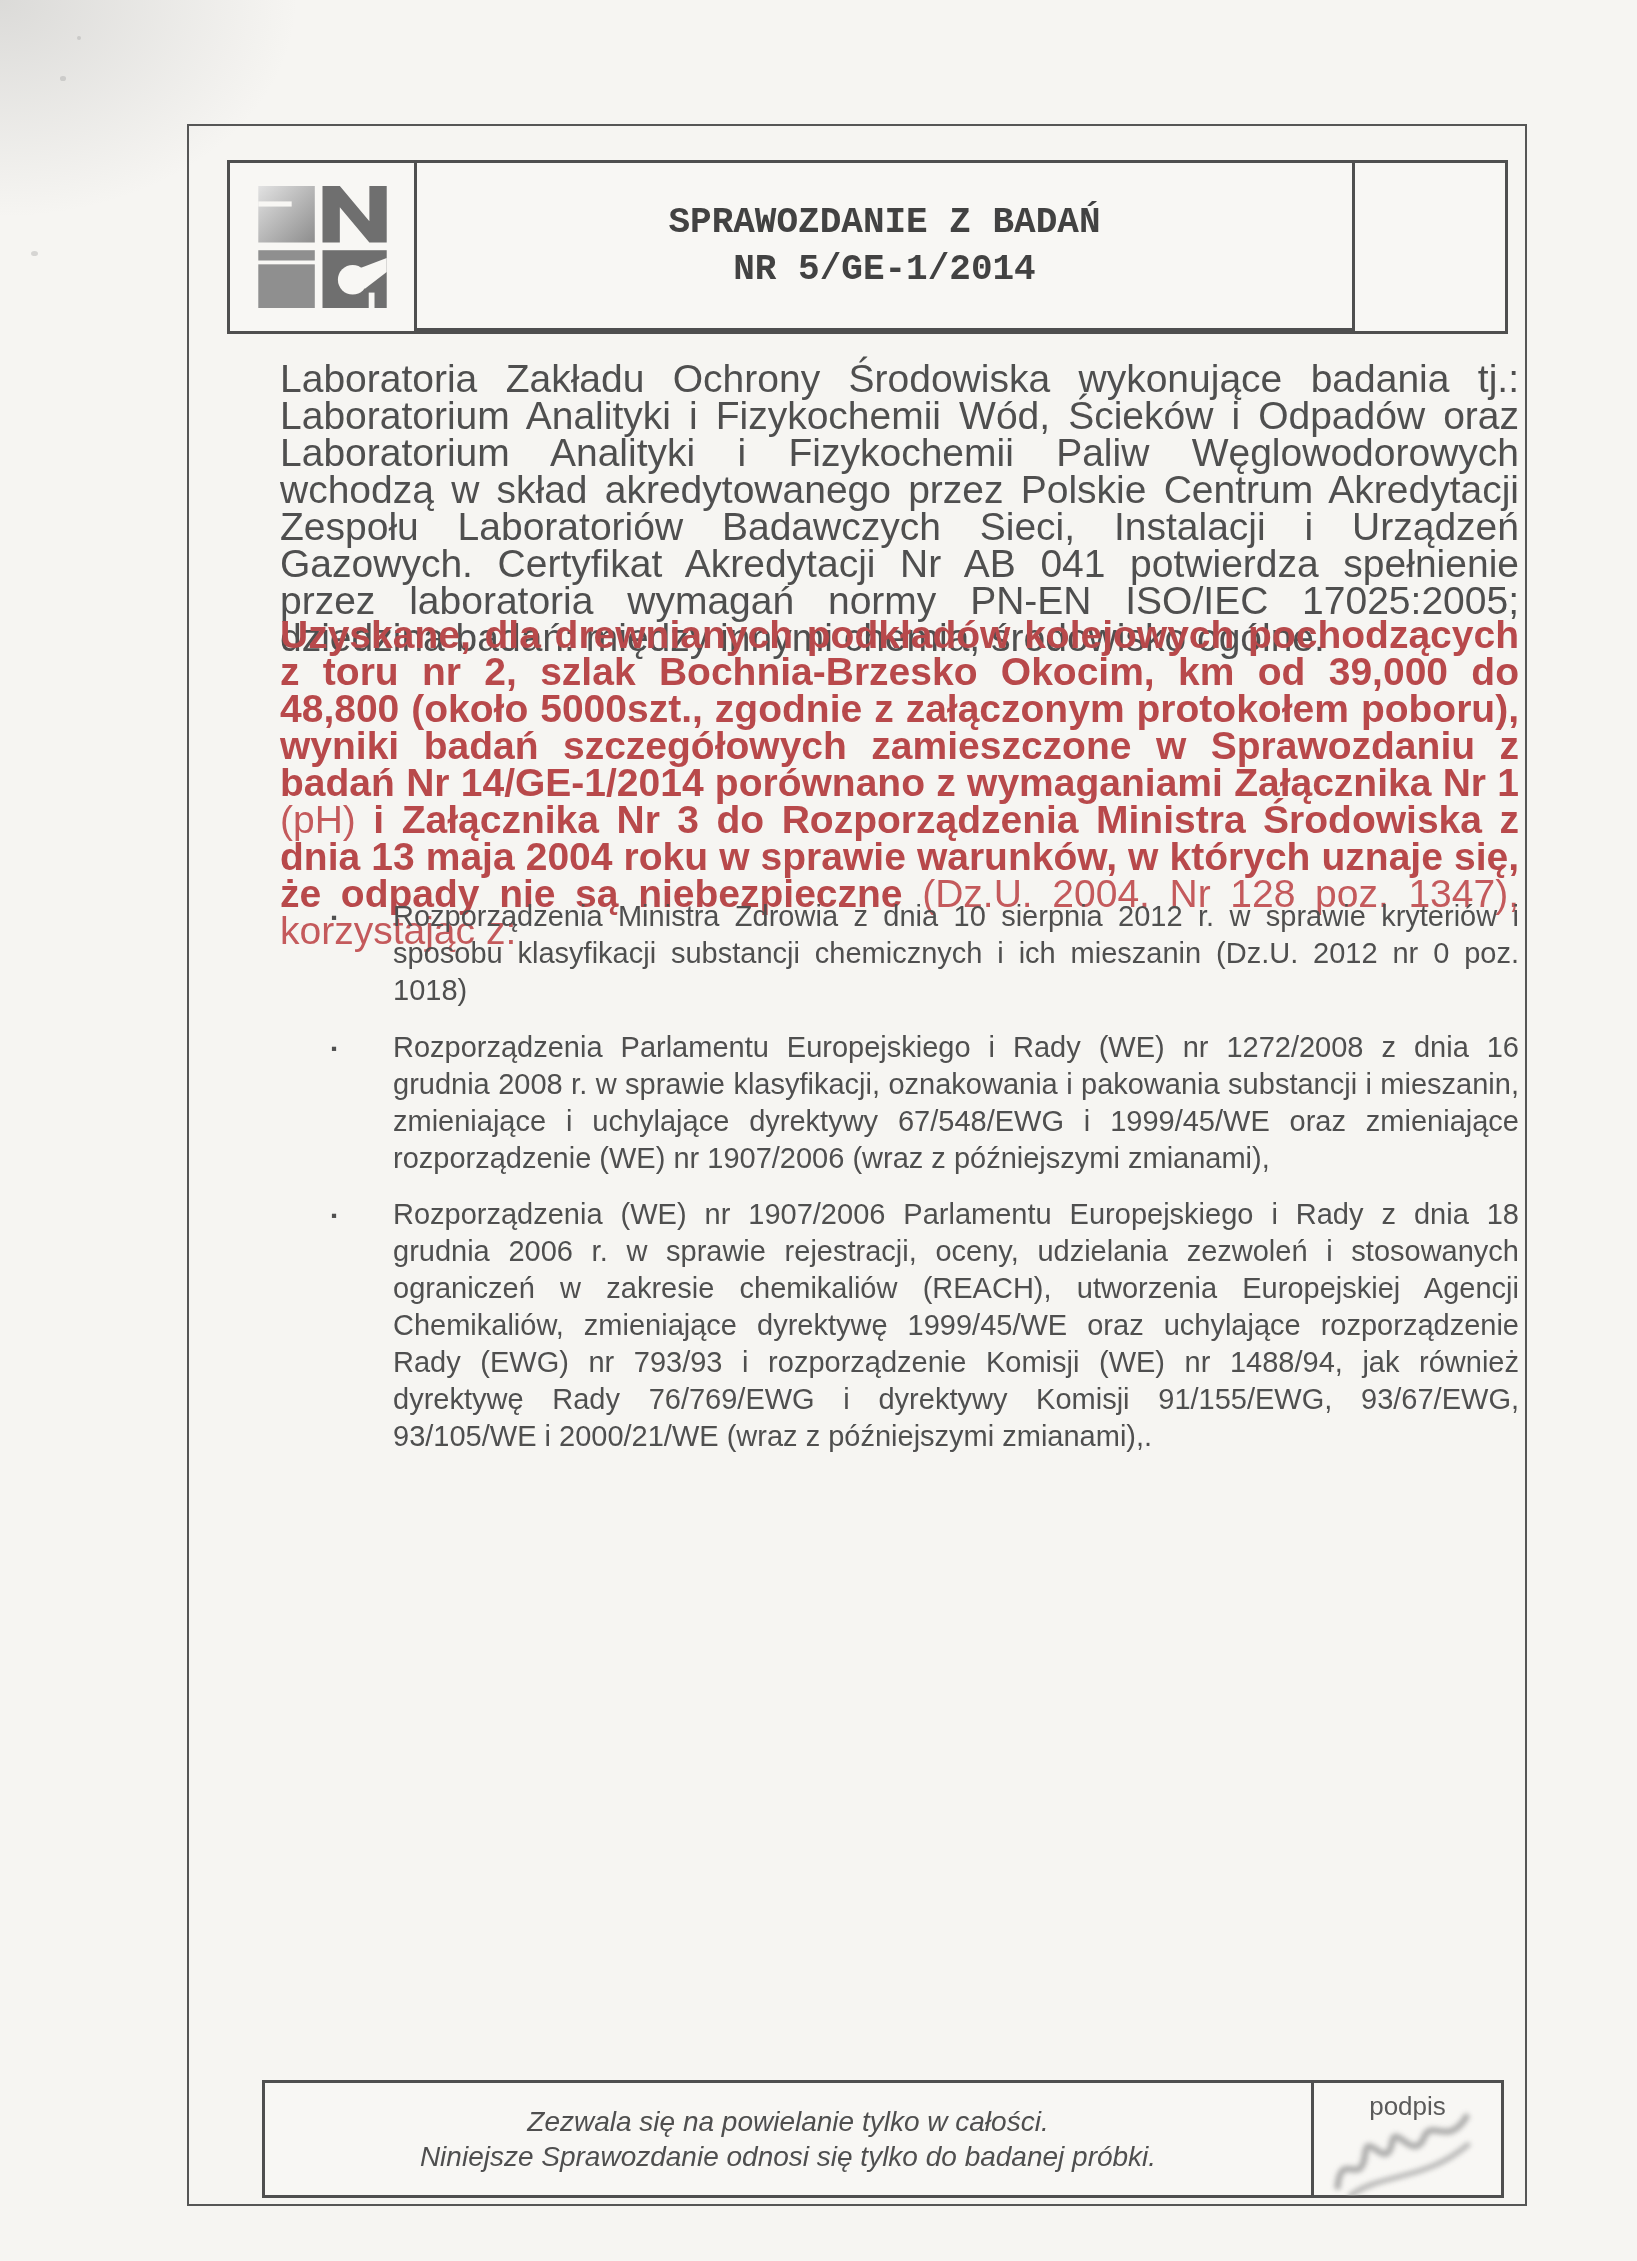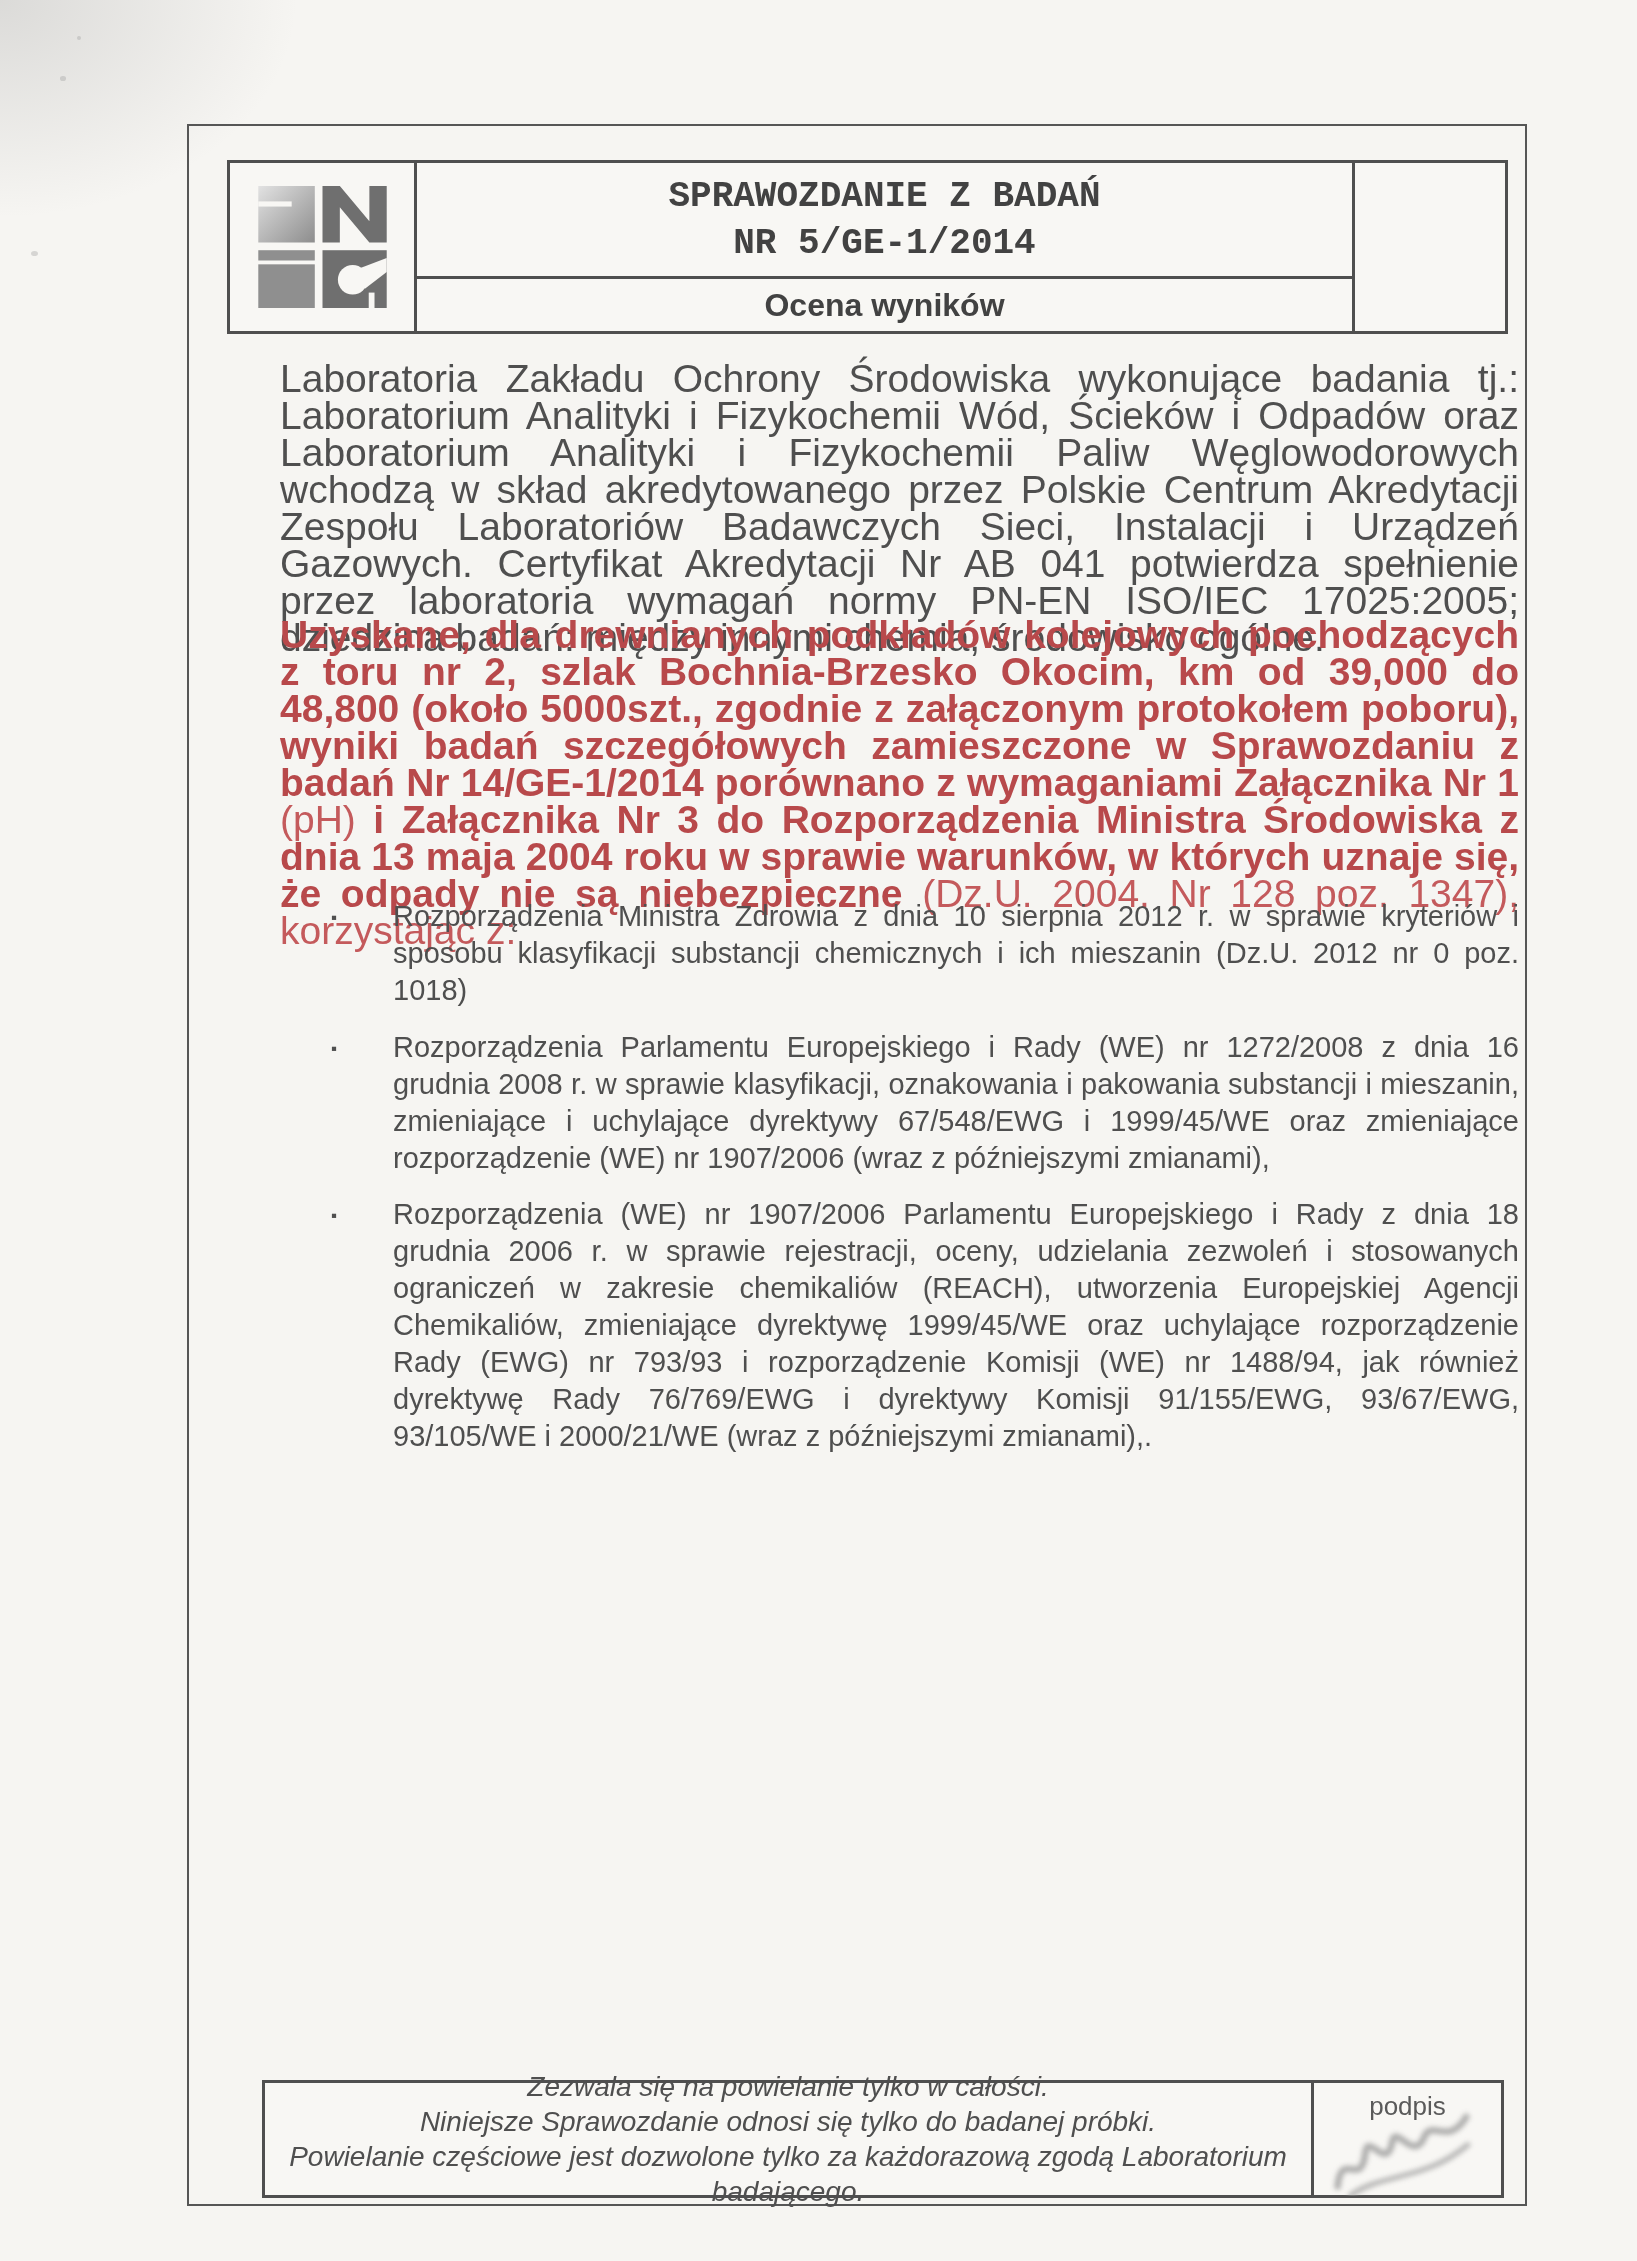--- a/index.html
+++ b/index.html
@@ -109,21 +109,20 @@
         <circle cx="147" cy="146" r="23" fill="#f8f7f4"></circle>
         <polygon points="158,128 200,112 200,134 166,160" fill="#f8f7f4"></polygon>
         <rect x="172" y="166" width="9" height="24" fill="#f8f7f4"></rect>
       </svg>
     </div>
     <div class="title-cell">
       <div class="title-main">
         <div class="title-line">SPRAWOZDANIE Z BADAŃ</div>
         <div class="title-line">NR 5/GE-1/2014</div>
       </div>
-      <div class="subtitle-row">Ocena wyników</div>
     </div>
     <div class="right-cell"></div>
   </div>
 
   <p class="para intro">Laboratoria Zakładu Ochrony Środowiska wykonujące badania tj.: Laboratorium Analityki i Fizykochemii Wód, Ścieków i Odpadów oraz Laboratorium Analityki i Fizykochemii Paliw Węglowodorowych wchodzą w skład akredytowanego przez Polskie Centrum Akredytacji Zespołu Laboratoriów Badawczych Sieci, Instalacji i Urządzeń Gazowych. Certyfikat Akredytacji Nr AB 041 potwierdza spełnienie przez laboratoria wymagań normy PN-EN ISO/IEC 17025:2005; dziedzina badań: między innymi chemia, środowisko ogólne.</p>
 
   <p class="para red-para"><span class="bold">Uzyskane, dla drewnianych podkładów kolejowych pochodzących z toru nr 2, szlak Bochnia-Brzesko Okocim, km od 39,000 do 48,800 (około 5000szt., zgodnie z załączonym protokołem poboru), wyniki badań szczegółowych zamieszczone w Sprawozdaniu z badań Nr 14/GE-1/2014 porównano z wymaganiami Załącznika Nr 1 </span><span>(pH)</span><span class="bold"> i Załącznika Nr 3 do Rozporządzenia Ministra Środowiska z dnia 13 maja 2004 roku w sprawie warunków, w których uznaje się, że odpady nie są niebezpieczne </span><span>(Dz.U. 2004. Nr 128 poz. 1347), korzystając z:</span></p>
 
   <div class="bullets">
     <div class="bullet-item">
@@ -137,21 +136,20 @@
     <div class="bullet-item">
       <span class="bullet-marker">▪</span>
       <span class="bullet-text">Rozporządzenia (WE) nr 1907/2006 Parlamentu Europejskiego i Rady z dnia 18 grudnia 2006 r. w sprawie rejestracji, oceny, udzielania zezwoleń i stosowanych ograniczeń w zakresie chemikaliów (REACH), utworzenia Europejskiej Agencji Chemikaliów, zmieniające dyrektywę 1999/45/WE oraz uchylające rozporządzenie Rady (EWG) nr 793/93 i rozporządzenie Komisji (WE) nr 1488/94, jak również dyrektywę Rady 76/769/EWG i dyrektywy Komisji 91/155/EWG, 93/67/EWG, 93/105/WE i 2000/21/WE (wraz z późniejszymi zmianami),.</span>
     </div>
   </div>
 
   <div class="footer-table">
     <div class="footer-text">
       <div>Zezwala się na powielanie tylko w całości.</div>
       <div>Niniejsze Sprawozdanie odnosi się tylko do badanej próbki.</div>
-      <div>Powielanie częściowe jest dozwolone tylko za każdorazową zgodą Laboratorium badającego.</div>
     </div>
     <div class="sig-cell">
       <div class="sig-label">podpis</div>
       <svg class="sig-svg" width="176" height="91" viewBox="0 0 270 140" xmlns="http://www.w3.org/2000/svg">
         <defs>
           <filter id="sigblur" x="-20%" y="-20%" width="140%" height="140%">
             <feGaussianBlur stdDeviation="4.5"></feGaussianBlur>
           </filter>
         </defs>
         <g filter="url(#sigblur)" transform="rotate(-14 135 70)">

